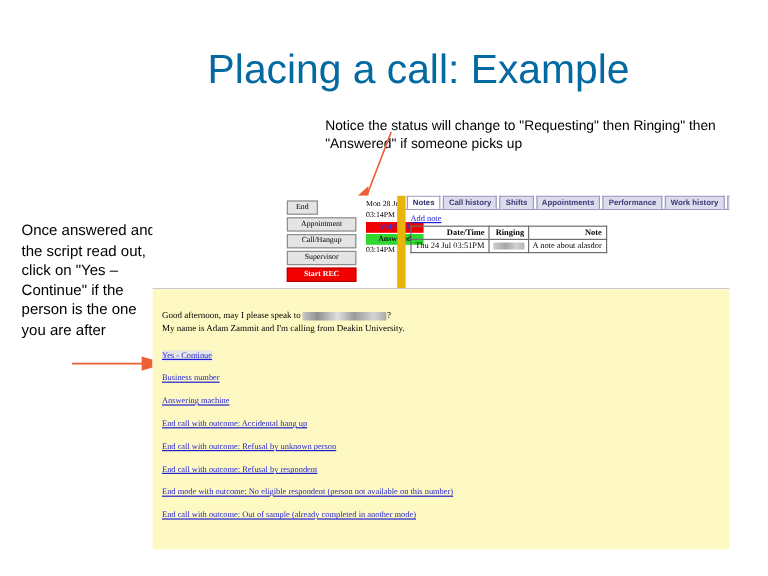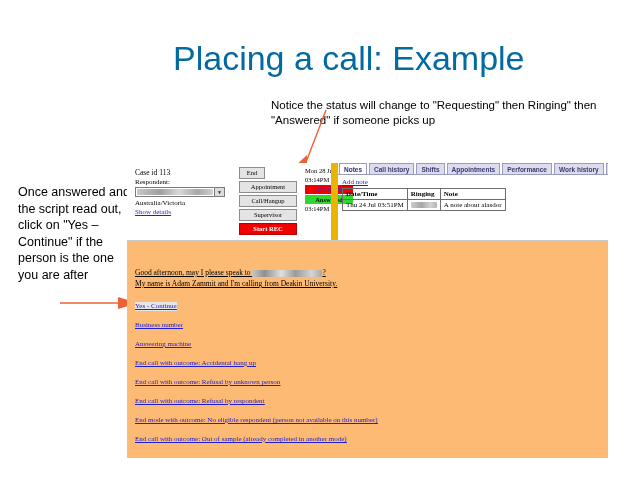--- a/index.html
+++ b/index.html
@@ -237,21 +237,21 @@
     margin-bottom: 2px;
   }
   #notes-table {
     border-collapse: collapse;
     font-size: 7px;
     font-family: "Liberation Serif", serif;
   }
   #notes-table th, #notes-table td {
     border: 1px solid #6e6e6e;
     padding: 0px 3px;
-    text-align: left;
+    text-align: right;
     font-weight: normal;
     line-height: 10px;
     white-space: nowrap;
   }
   #notes-table th { font-weight: bold; }
   .operator-redaction {
     display: inline-block;
     width: 26px;
     height: 6px;
     background: linear-gradient(90deg,#cdcdcd,#a6a6a6 40%,#d2d2d2 75%,#b4b4b4);
@@ -259,24 +259,23 @@
     vertical-align: middle;
   }
 
   
   #script-area {
     position: absolute;
     left: 0;
     top: 78px;
     right: 0;
     bottom: 0;
-    background: #fdba74;
-    padding: 26px 0 0 8px;
-    box-sizing: border-box;
-    text-decoration: underline;
+    background: #fef9c3;
+    padding: 16px 0 0 8px;
+    box-sizing: border-box;
   }
   .script-line {
     font-size: 7.5px;
     line-height: 11px;
     white-space: nowrap;
     font-family: "Liberation Serif", serif;
   }
   #name-redaction {
     display: inline-block;
     width: 70px;
@@ -316,30 +315,20 @@
 
 <svg class="arrow-svg" id="arrow-yes" width="80" height="14" viewBox="0 0 80 14">
   <line x1="0" y1="7" x2="62" y2="7" stroke="#ec6135" stroke-width="1.6"></line>
   <polygon points="58,1 78,7 58,13" fill="#ec6135"></polygon>
 </svg>
 
 <div id="app-screenshot">
 
   <div id="app-top">
 
-    <div id="case-details">
-      <div class="line" id="case-id">Case id  113</div>
-      <div class="line" id="respondent-label">Respondent:</div>
-      <div id="respondent-select">
-        <span id="respondent-value-redaction"></span>
-        <span id="respondent-select-arrow">▼</span>
-      </div>
-      <div class="line" id="timezone-text">Australia/Victoria</div>
-      <div class="line" id="show-details-link">Show details</div>
-    </div>
 
     <div id="action-buttons">
       <div class="app-btn" id="btn-end">End</div>
       <div class="app-btn">Appointment</div>
       <div class="app-btn">Call/Hangup</div>
       <div class="app-btn">Supervisor</div>
       <div class="app-btn rec">Start REC</div>
     </div>
 
     <div id="status-column">

